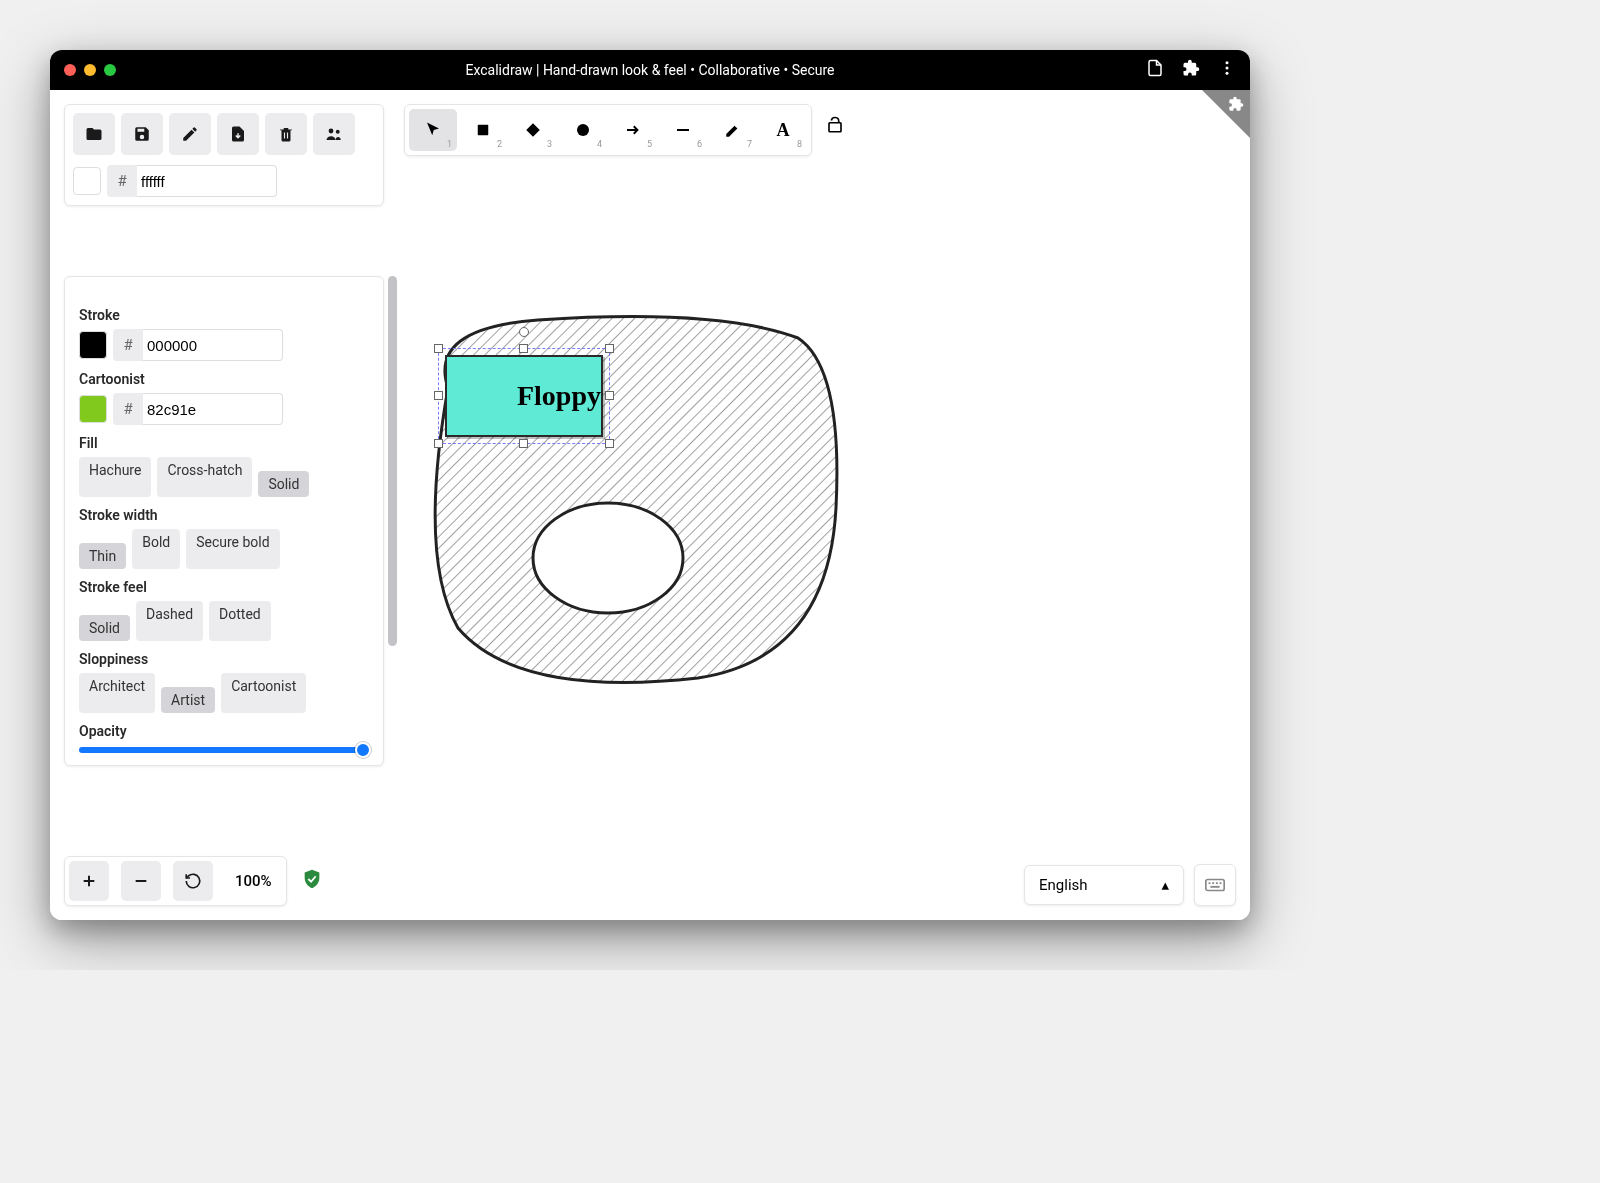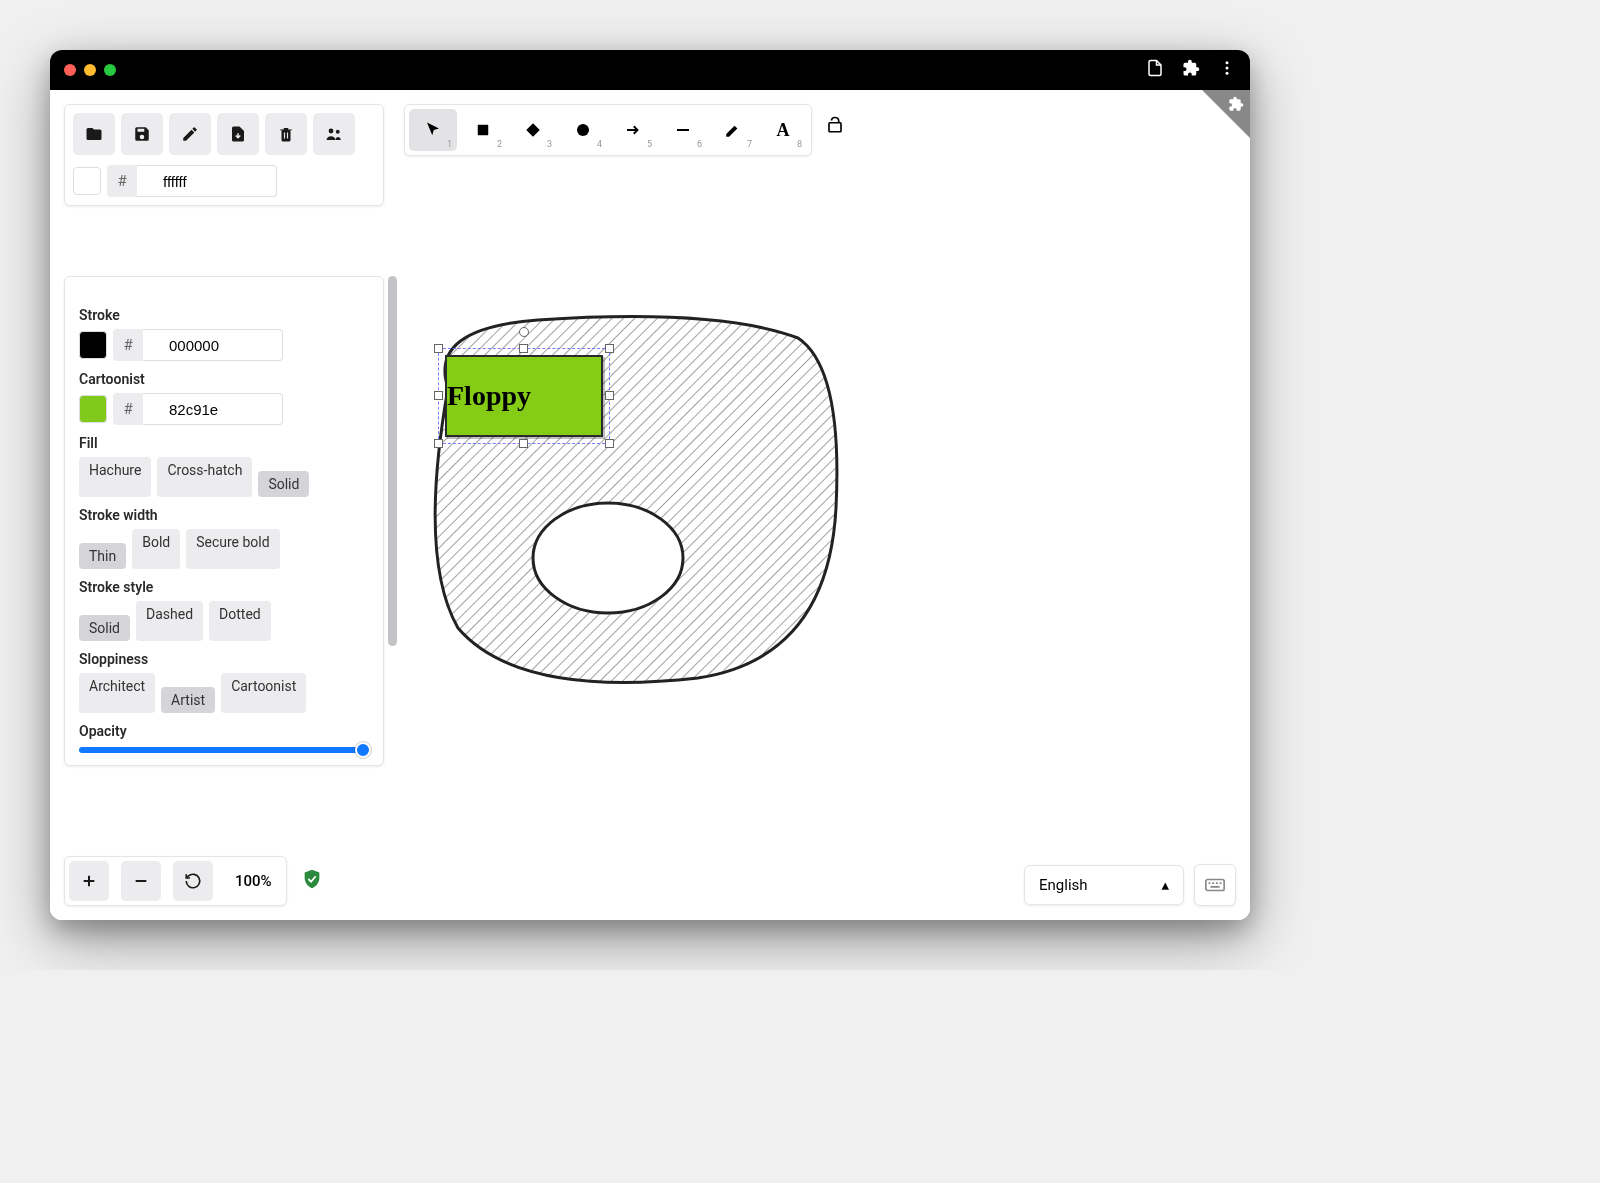--- a/index.html
+++ b/index.html
@@ -55,21 +55,21 @@
 }
 
 .color-row { display: flex; gap: 6px; align-items: center; }
 .swatch { width: 28px; height: 28px; border-radius: 4px; border: 1px solid #ddd; }
 .hash-box {
   width: 30px; height: 32px; background: #ececef; border-radius: 4px 0 0 4px;
   display: flex; align-items: center; justify-content: center; font-size: 15px; color: #666;
 }
 .color-input {
   height: 32px; border: 1px solid #ddd; border-radius: 0 4px 4px 0; border-left: none;
-  padding: 0 26px; font-size: 15px; width: 140px; outline: none;
+  padding: 0 4px; font-size: 15px; width: 140px; outline: none;
 }
 
 .tool-shelf {
   position: absolute; top: 14px; left: 354px;
   background: #fff; border: 1px solid #e5e5e5; border-radius: 6px;
   padding: 4px; display: flex; gap: 2px;
   box-shadow: 0 1px 3px rgba(0,0,0,0.08);
 }
 .tool {
   width: 48px; height: 42px; border-radius: 5px;
@@ -158,22 +158,22 @@
 }
 .corner-icon { position: absolute; top: 6px; right: 6px; color: #fff; z-index: 2; }
 
 
 .canvas { position: absolute; inset: 0; }
 .blob {
   position: absolute; left: 368px; top: 218px; width: 430px; height: 380px;
 }
 .selected-rect {
   position: absolute; left: 395px; top: 265px; width: 158px; height: 82px;
-  background: #84cc16; border: 2px solid #2a2a2a;
-  display: flex; align-items: center; justify-content: flex-start;
+  background: #5eead4; border: 2px solid #2a2a2a;
+  display: flex; align-items: center; justify-content: flex-end;
   font-family: "Comic Sans MS", cursive; font-size: 28px; font-weight: 600;
   box-shadow: 2px 2px 0 rgba(0,0,0,0.25);
 }
 .sel-outline {
   position: absolute; left: 388px; top: 258px; width: 172px; height: 96px;
   border: 1px dashed #7a7aff;
 }
 .handle {
   position: absolute; width: 9px; height: 9px; background: #fff;
   border: 1px solid #666;
@@ -188,20 +188,21 @@
 <body>
 
 <div class="window">
 
   <div class="titlebar">
     <div class="traffic">
       <div class="dot red"></div>
       <div class="dot yellow"></div>
       <div class="dot green"></div>
     </div>
+    <div class="title">Excalidraw | Hand-drawn look &amp; feel • Collaborative • Secure</div>
     <div class="title-actions">
       <span>
         <svg width="18" height="18" viewBox="0 0 24 24" fill="none" stroke="currentColor" stroke-width="2">
             <path d="M14 2H6a2 2 0 0 0-2 2v16a2 2 0 0 0 2 2h12a2 2 0 0 0 2-2V8z"></path>
             <polyline points="14 2 14 8 20 8"></polyline>
           </svg>
       </span>
       <span>
         <svg width="18" height="18" viewBox="0 0 24 24" fill="currentColor">
             <path d="M20.5 11H19V7a2 2 0 0 0-2-2h-4V3.5a2.5 2.5 0 0 0-5 0V5H4a2 2 0 0 0-2 2v4h1.5a2.5 2.5 0 0 1 0 5H2v4a2 2 0 0 0 2 2h4v-1.5a2.5 2.5 0 0 1 5 0V22h4a2 2 0 0 0 2-2v-4h1.5a2.5 2.5 0 0 0 0-5z"></path>
@@ -386,21 +387,21 @@
         <div class="pill active">Solid</div>
       </div>
 
       <div class="prop-label">Stroke width</div>
       <div class="pill-row">
         <div class="pill active">Thin</div>
         <div class="pill">Bold</div>
         <div class="pill">Secure bold</div>
       </div>
 
-      <div class="prop-label">Stroke style</div>
+      <div class="prop-label">Stroke feel</div>
       <div class="pill-row">
         <div class="pill active">Solid</div>
         <div class="pill">Dashed</div>
         <div class="pill">Dotted</div>
       </div>
 
       <div class="prop-label">Sloppiness</div>
       <div class="pill-row">
         <div class="pill">Architect</div>
         <div class="pill active">Artist</div>

